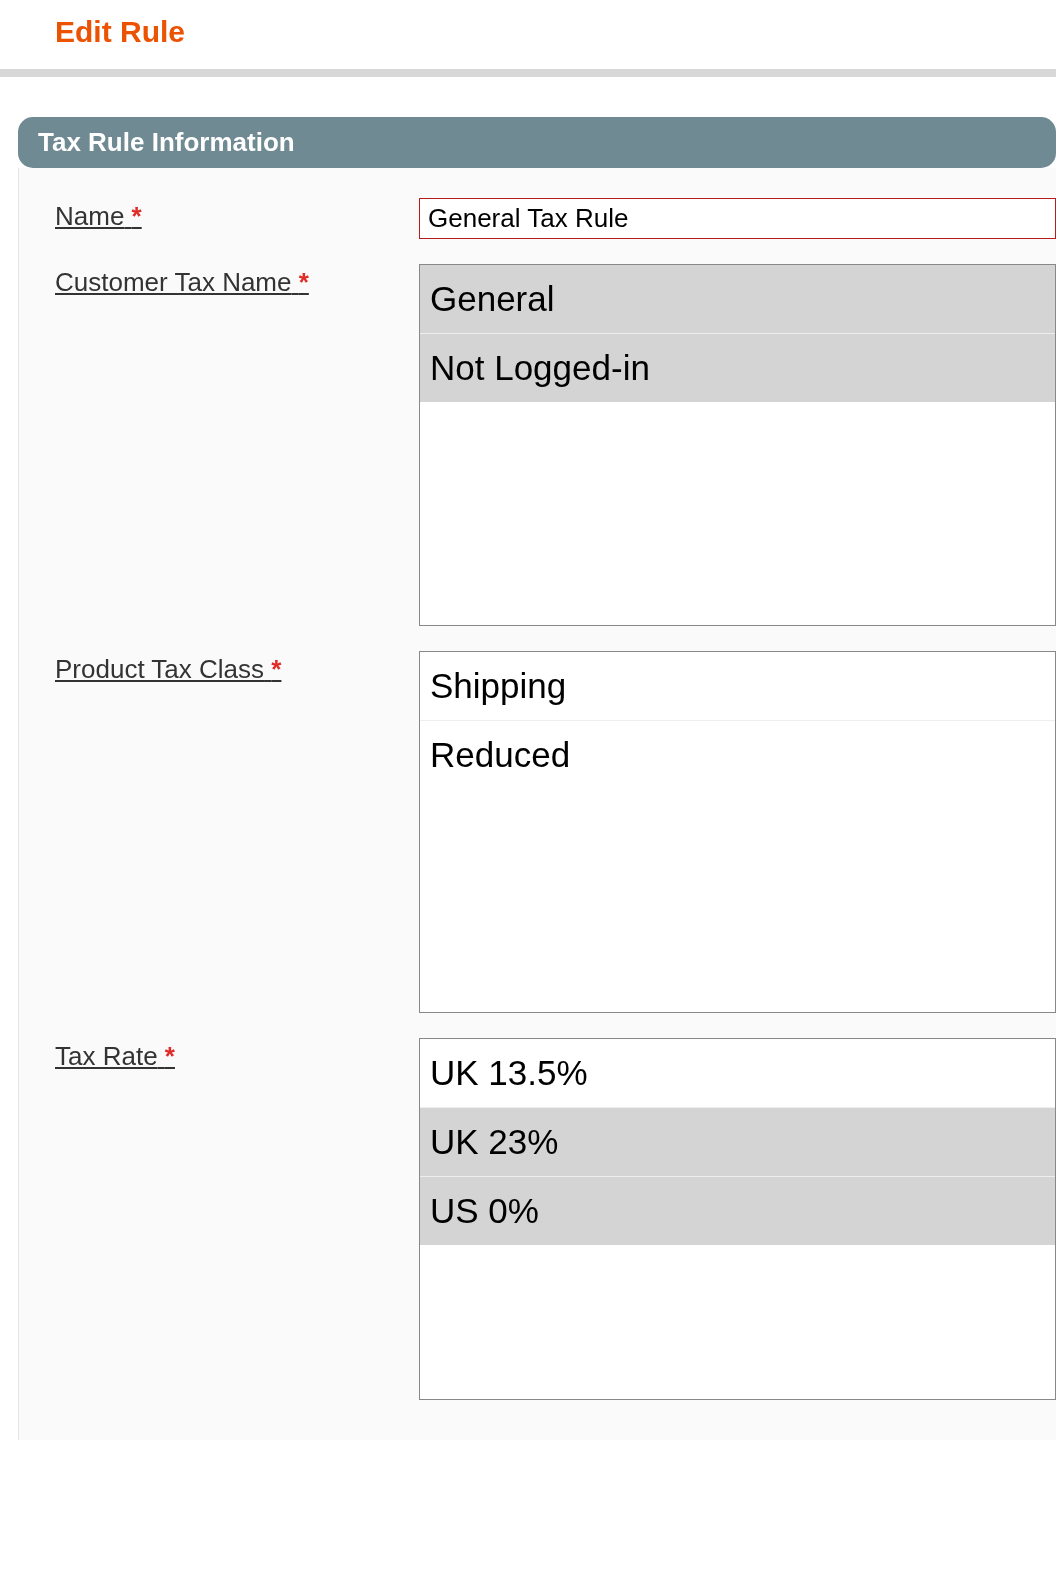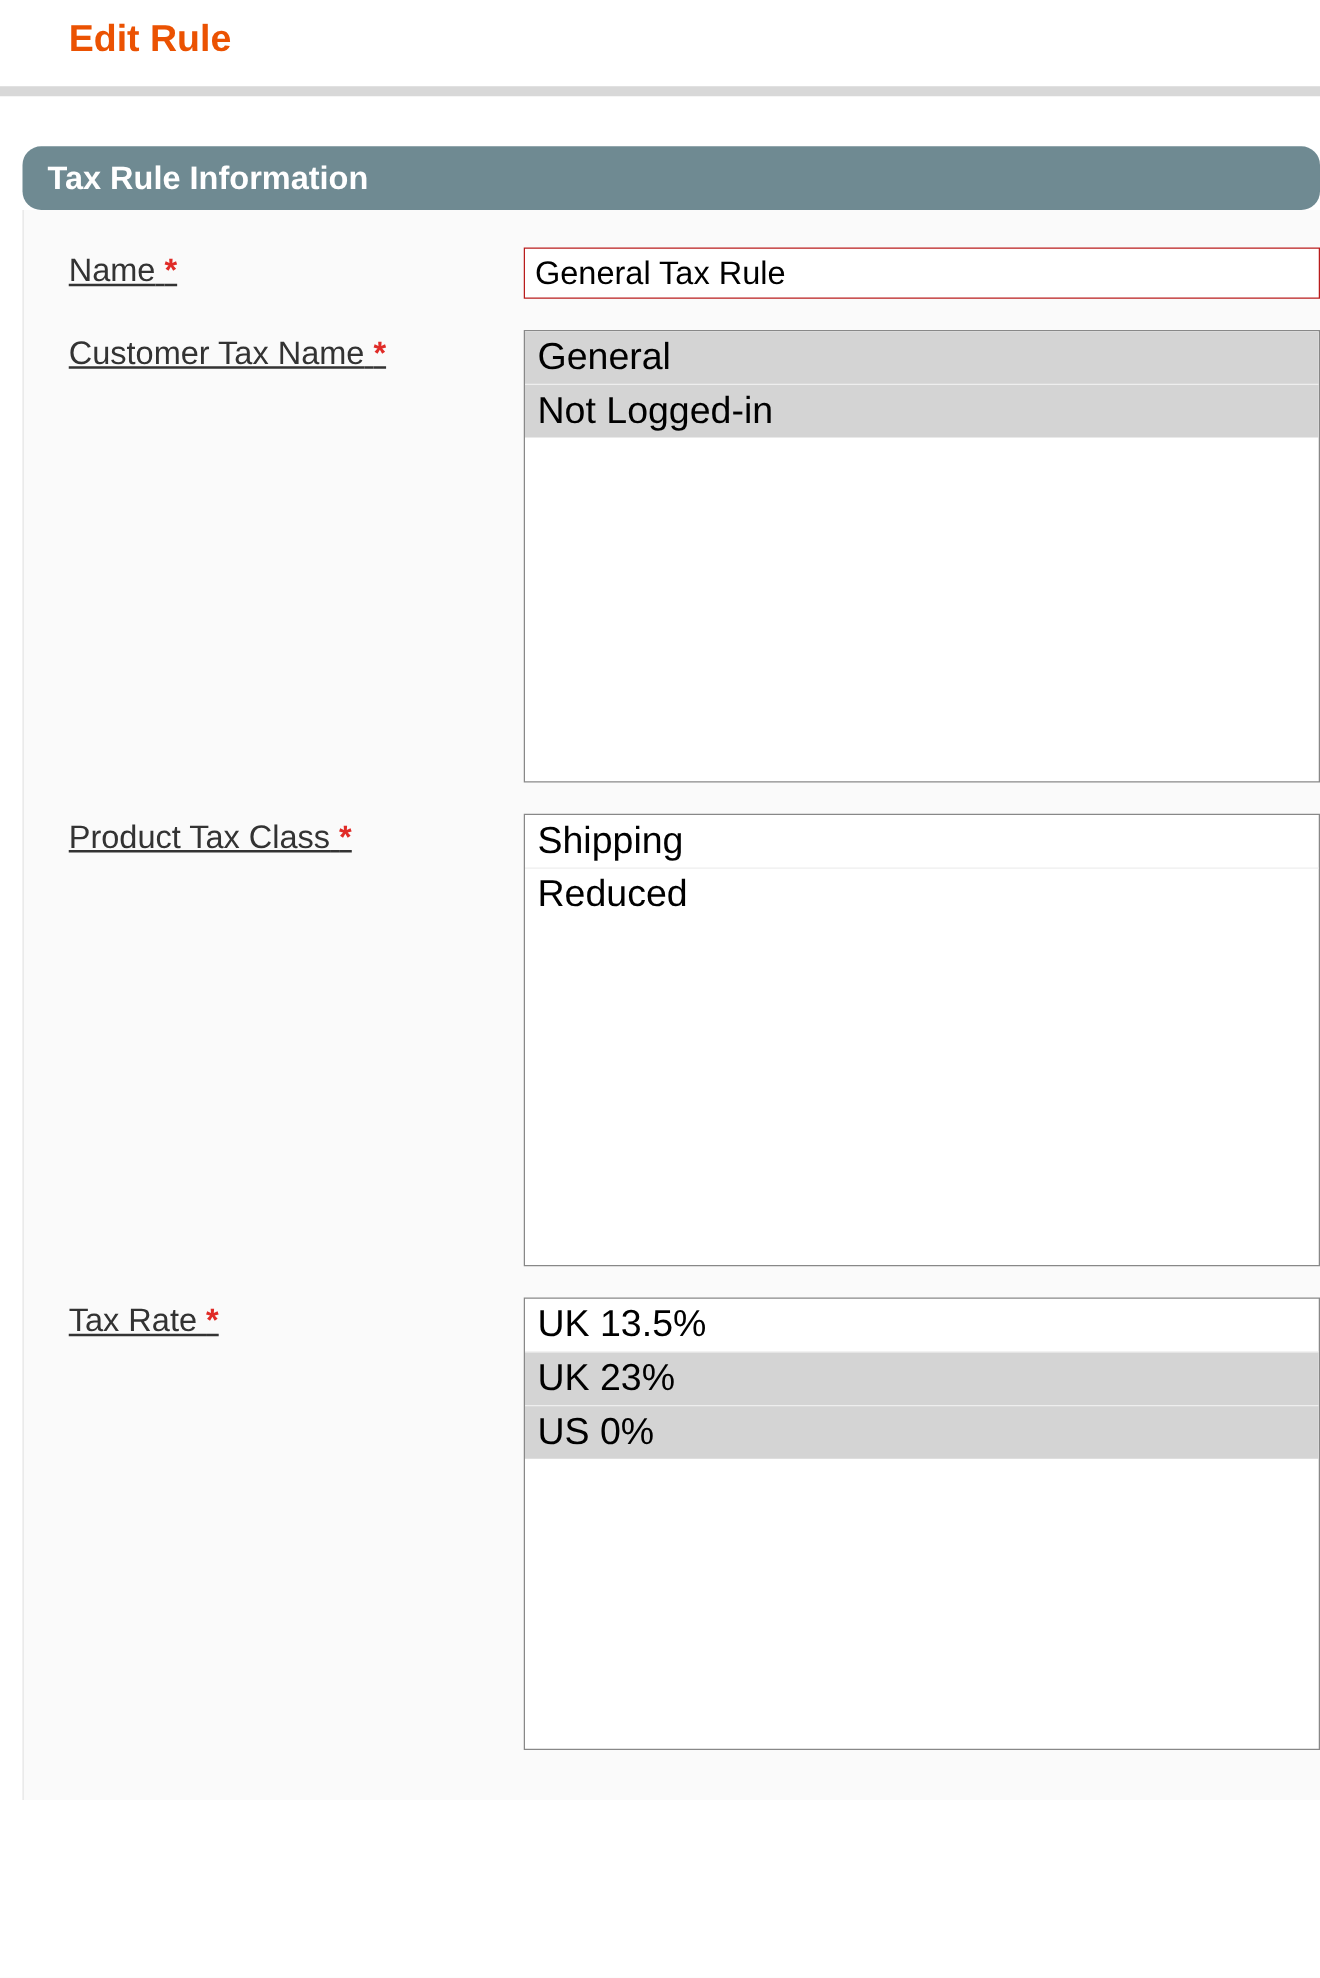--- a/index.html
+++ b/index.html
@@ -69,22 +69,22 @@
       font-family: inherit;
     }
     .multiselect {
       width: 100%;
       border: 1px solid #888;
       background: #fff;
       height: 362px;
       overflow-y: auto;
     }
     .multiselect-option {
-      font-size: 30px;
-      padding: 4px 10px;
+      font-size: 35px;
+      padding: 14px 10px;
       color: #000;
       border-bottom: 1px solid #eee;
       cursor: pointer;
       user-select: none;
     }
     .multiselect-option.selected {
       background: #d4d4d4;
     }
     .multiselect-option:last-child {
       border-bottom: none;

